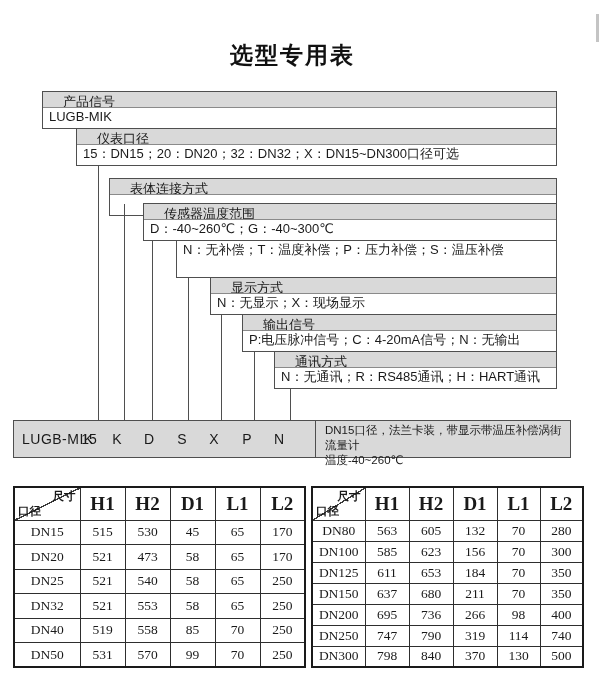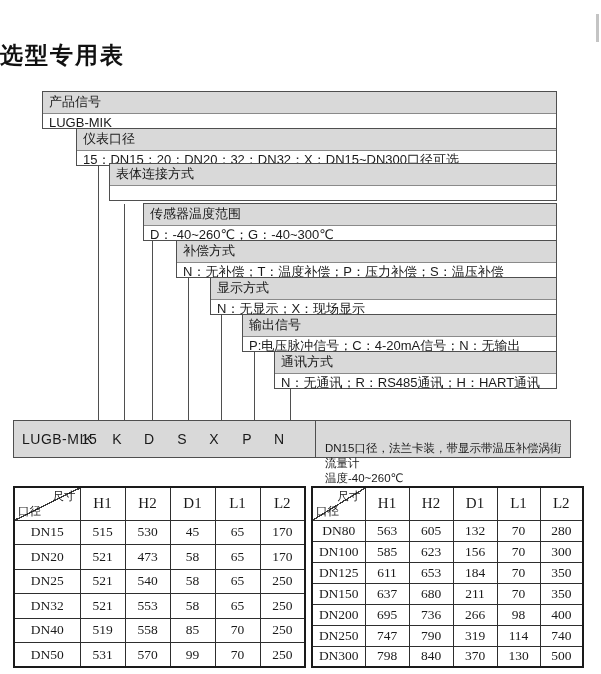--- a/index.html
+++ b/index.html
@@ -3,49 +3,49 @@
 <meta charset="utf-8">
 <style>
   html,body{margin:0;padding:0;}
   body{
     width:601px;height:674px;position:relative;background:#ffffff;
     font-family:"Liberation Sans","DejaVu Sans",sans-serif;color:#1a1a1a;
     overflow:hidden;
   }
   
   .page-title{
-    position:absolute;top:40px;left:0;width:585px;text-align:left;
+    position:absolute;top:40px;left:0;width:585px;text-align:center;
     font-size:23px;font-weight:bold;letter-spacing:2px;color:#111;
   }
   
   .scroll-sliver{position:absolute;left:596px;top:14px;width:3px;height:28px;background:#c4c4c4;}
   
   .diagram{position:absolute;left:0;top:91px;width:601px;height:370px;}
   .lv{position:absolute;right:44px;height:38px;border:1px solid #4f4f4f;background:#ffffff;box-sizing:border-box;}
-  .lv-h{height:22px;line-height:17px;box-sizing:border-box;background:#d9d9d9;border-bottom:1px solid #8a8a8a;padding:1px 6px 0 6px;font-size:13px;white-space:nowrap;overflow:hidden;}
+  .lv-h{height:16px;line-height:17px;box-sizing:border-box;background:#d9d9d9;border-bottom:1px solid #8a8a8a;padding:1px 6px 0 20px;font-size:13px;white-space:nowrap;overflow:hidden;}
   .lv-o{height:18px;line-height:18px;padding:0 6px;font-size:13px;white-space:nowrap;overflow:hidden;}
   .cline{position:absolute;width:1px;background:#4f4f4f;}
   
   .code-bar{
     position:absolute;left:13px;top:329px;width:558px;height:38px;box-sizing:border-box;
     background:#d9d9d9;border:1px solid #4f4f4f;
   }
   .code-model{position:absolute;left:8px;top:0;height:36px;line-height:36px;font-size:14px;letter-spacing:0.5px;}
   .code-letter{position:absolute;top:0;height:23px;line-height:36px;font-size:14px;transform:translateX(-50%);}
   .code-desc{
     position:absolute;left:301px;right:0;top:0;bottom:0;border-left:1px solid #4f4f4f;
-    padding:20px 8px 0 9px;font-size:11.5px;line-height:15px;box-sizing:border-box;
+    padding:2px 8px 0 9px;font-size:11.5px;line-height:15px;box-sizing:border-box;
   }
   
   .tables{position:absolute;left:13px;top:486px;display:flex;gap:5px;}
   table.dim{border-collapse:collapse;border:2px solid #1a1a1a;table-layout:fixed;}
   table.dim th,table.dim td{border:1px solid #2e2e2e;text-align:center;padding:0;box-sizing:border-box;}
-  table.dim th{height:33px;font-weight:normal;}
+  table.dim th{height:33px;font-weight:bold;}
   table.dim td{height:21px;font-family:"Liberation Serif","DejaVu Serif",serif;font-size:13.5px;}
-  .col-head{font-family:"Liberation Serif","DejaVu Serif",serif;font-size:15px;}
+  .col-head{font-family:"Liberation Serif","DejaVu Serif",serif;font-size:19px;}
   .corner{
     position:relative;
     background:linear-gradient(to bottom right,transparent 48.8%,#3a3a3a 48.8%,#3a3a3a 51.2%,transparent 51.2%);
   }
   .corner .c-top{position:absolute;top:1px;right:4px;font-size:11.5px;}
   .corner .c-bottom{position:absolute;bottom:1px;left:3px;font-size:11.5px;}
 </style>
 </head>
 <body>
 
@@ -55,29 +55,28 @@
 <div class="diagram">
 
   <div class="lv" style="left:42px;top:0;">
     <div class="lv-h">产品信号</div>
     <div class="lv-o">LUGB-MIK</div>
   </div>
   <div class="lv" style="left:76px;top:37px;">
     <div class="lv-h">仪表口径</div>
     <div class="lv-o">15：DN15；20：DN20；32：DN32；X：DN15~DN300口径可选</div>
   </div>
-  <div class="lv" style="left:109px;top:72px;">
+  <div class="lv" style="left:109px;top:87px;">
     <div class="lv-h">表体连接方式</div>
   </div>
   <div class="lv" style="left:143px;top:112px;">
     <div class="lv-h">传感器温度范围</div>
     <div class="lv-o">D：-40~260℃；G：-40~300℃</div>
   </div>
   <div class="lv" style="left:176px;top:149px;">
-    <div class="lv-h">补偿方式</div>
     <div class="lv-o">N：无补偿；T：温度补偿；P：压力补偿；S：温压补偿</div>
   </div>
   <div class="lv" style="left:210px;top:186px;">
     <div class="lv-h">显示方式</div>
     <div class="lv-o">N：无显示；X：现场显示</div>
   </div>
   <div class="lv" style="left:242px;top:223px;">
     <div class="lv-h">输出信号</div>
     <div class="lv-o">P:电压脉冲信号；C：4-20mA信号；N：无输出</div>
   </div>

